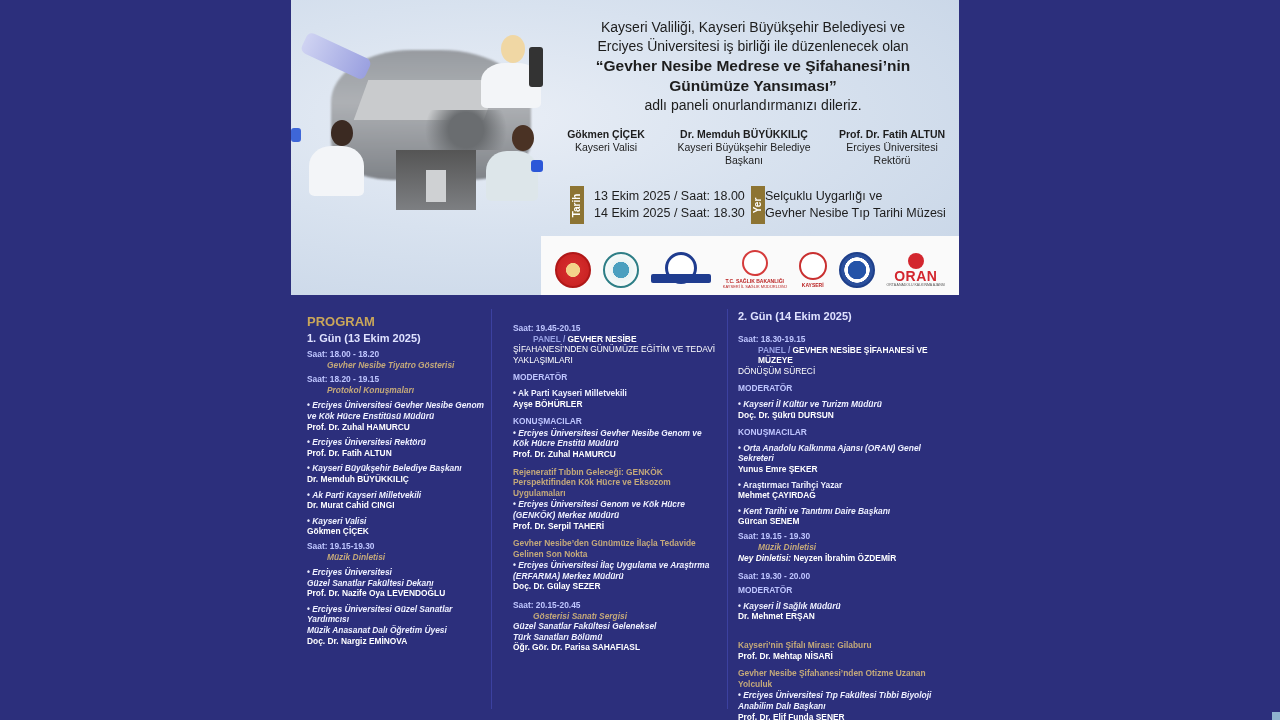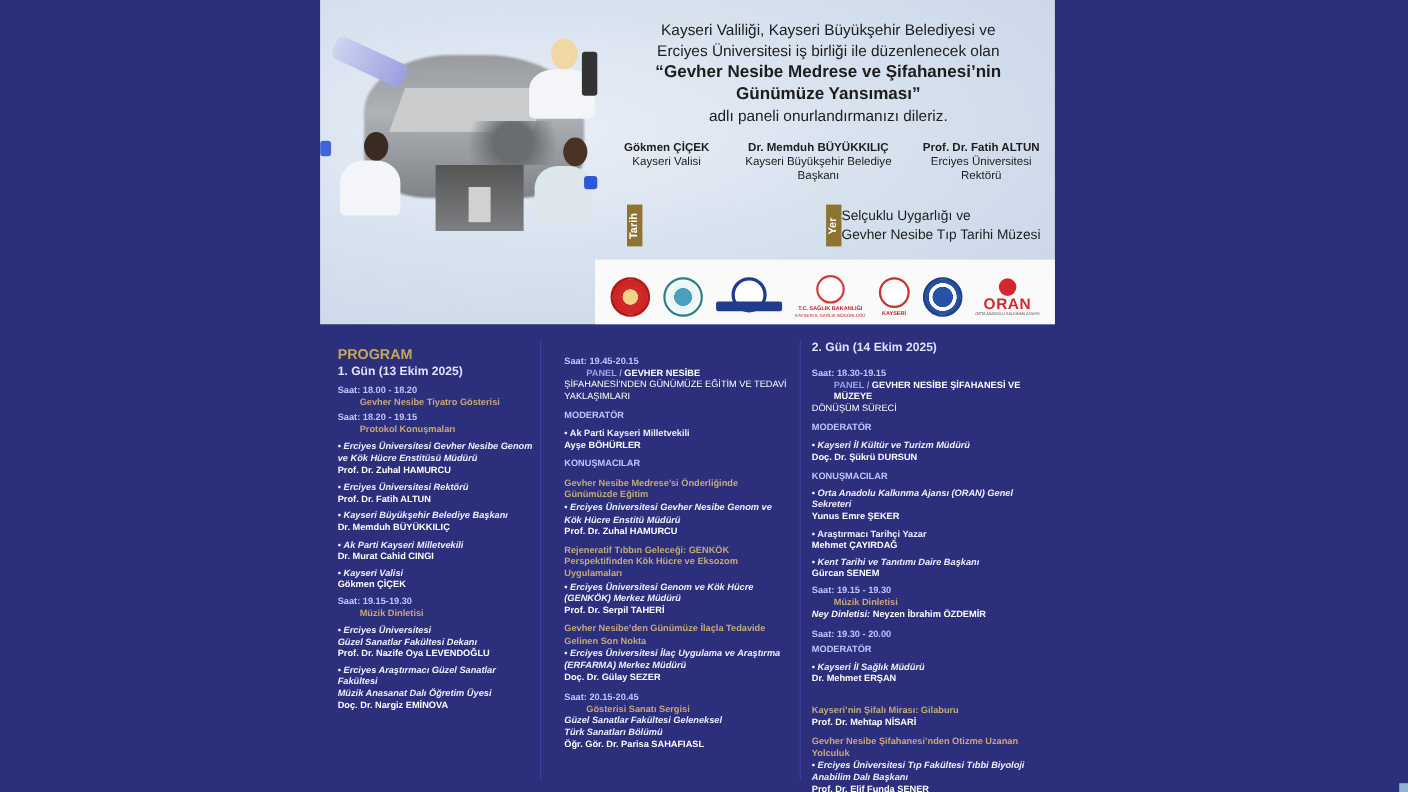--- a/index.html
+++ b/index.html
@@ -114,21 +114,21 @@
     position: absolute; left: 0; top: 295px; width: 668px; height: 425px; background: #2c2f7c;
   }
   .col { position: absolute; top: 0; font-size: 8.4px; line-height: 10.6px; color: #fff; }
   .col1 { left: 16px; width: 182px; top: 18px; }
   .col2 { left: 222px; width: 204px; top: 28px; }
   .col3 { left: 447px; width: 212px; top: 14px; }
   .vdiv { position: absolute; top: 14px; width: 1px; height: 400px; background: #3c41a0; }
   .prog-title { color: #c9a65a; font-weight: bold; font-size: 13px; line-height: 18px; }
   .day-title { color: #dfe2ff; font-weight: bold; font-size: 11px; line-height: 14px; margin-bottom: 2px; }
   .saat { color: #bfc6ff; font-weight: bold; margin-top: 4px; }
-  .sess { color: #c4a97a; font-weight: bold; padding-left: 20px; }
+  .sess { color: #c4a97a; font-weight: bold; padding-left: 20px; font-style: italic; }
   .role { font-style: italic; font-weight: bold; color: #eef0ff; margin-top: 5px; }
   .role::before { content: "• "; font-style: normal; }
   .role.nodot::before { content: ""; }
   .person { font-weight: bold; color: #ffffff; }
   .sect { color: #bfc6ff; font-weight: bold; margin-top: 7px; }
   .topic { color: #c4a97a; font-weight: bold; margin-top: 7px; }
   .panel { padding-left: 20px; font-weight: bold; color: #fff; }
   .panel .pl { color: #9aa3e6; }
   .panel-cont { font-weight: normal; color: #fff; }
   .roleplain { font-weight: bold; color: #eef0ff; margin-top: 5px; }
@@ -190,20 +190,24 @@
       <div class="official o3">
         <div class="name">Prof. Dr. Fatih ALTUN</div>
         <div>Erciyes Üniversitesi Rektörü</div>
       </div>
     </div>
 
     <div class="datebox">
       <div class="vlabel">
           <span>Tarih</span>
         </div>
+      <div class="lines">
+        <div>13 Ekim 2025 / Saat: 18.00</div>
+        <div>14 Ekim 2025 / Saat: 18.30</div>
+      </div>
     </div>
 
     <div class="placebox">
       <div class="vlabel">
           <span>Yer</span>
         </div>
       <div class="lines">
         <div>Selçuklu Uygarlığı ve</div>
         <div>Gevher Nesibe Tıp Tarihi Müzesi</div>
       </div>
@@ -276,42 +280,41 @@
       </div>
 
       <div class="saat">Saat: 19.15-19.30</div>
       <div class="sess">Müzik Dinletisi</div>
       <div>
         <div class="role">Erciyes Üniversitesi</div>
         <div class="role nodot" style="margin-top:0">Güzel Sanatlar Fakültesi Dekanı</div>
         <div class="person">Prof. Dr. Nazife Oya LEVENDOĞLU</div>
       </div>
       <div>
-        <div class="role">Erciyes Araştırmacı Güzel Sanatlar Fakültesi</div>
+        <div class="role">Erciyes Üniversitesi Güzel Sanatlar Yardımcısı</div>
         <div class="role nodot" style="margin-top:0">Müzik Anasanat Dalı Öğretim Üyesi</div>
         <div class="person">Doç. Dr. Nargiz EMİNOVA</div>
       </div>
     </div>
 
     <div class="col col2">
       <div class="saat" style="margin-top:0">Saat: 19.45-20.15</div>
       <div class="panel">
         <span class="pl">PANEL /</span>
         <span>GEVHER NESİBE</span>
       </div>
       <div class="panel-cont">ŞİFAHANESİ’NDEN GÜNÜMÜZE EĞİTİM VE TEDAVİ YAKLAŞIMLARI</div>
 
       <div class="sect">MODERATÖR</div>
       <div class="roleplain">Ak Parti Kayseri Milletvekili</div>
       <div class="person">Ayşe BÖHÜRLER</div>
 
       <div class="sect">KONUŞMACILAR</div>
 
       <div>
-        <div class="topic">Gevher Nesibe Medrese’si Önderliğinde Günümüzde Eğitim</div>
         <div class="role" style="margin-top:1px">Erciyes Üniversitesi Gevher Nesibe Genom ve Kök Hücre Enstitü Müdürü</div>
         <div class="person">Prof. Dr. Zuhal HAMURCU</div>
       </div>
       <div>
         <div class="topic">Rejeneratif Tıbbın Geleceği: GENKÖK Perspektifinden Kök Hücre ve Eksozom Uygulamaları</div>
         <div class="role" style="margin-top:1px">Erciyes Üniversitesi Genom ve Kök Hücre (GENKÖK) Merkez Müdürü</div>
         <div class="person">Prof. Dr. Serpil TAHERİ</div>
       </div>
       <div>
         <div class="topic">Gevher Nesibe’den Günümüze İlaçla Tedavide Gelinen Son Nokta</div>

